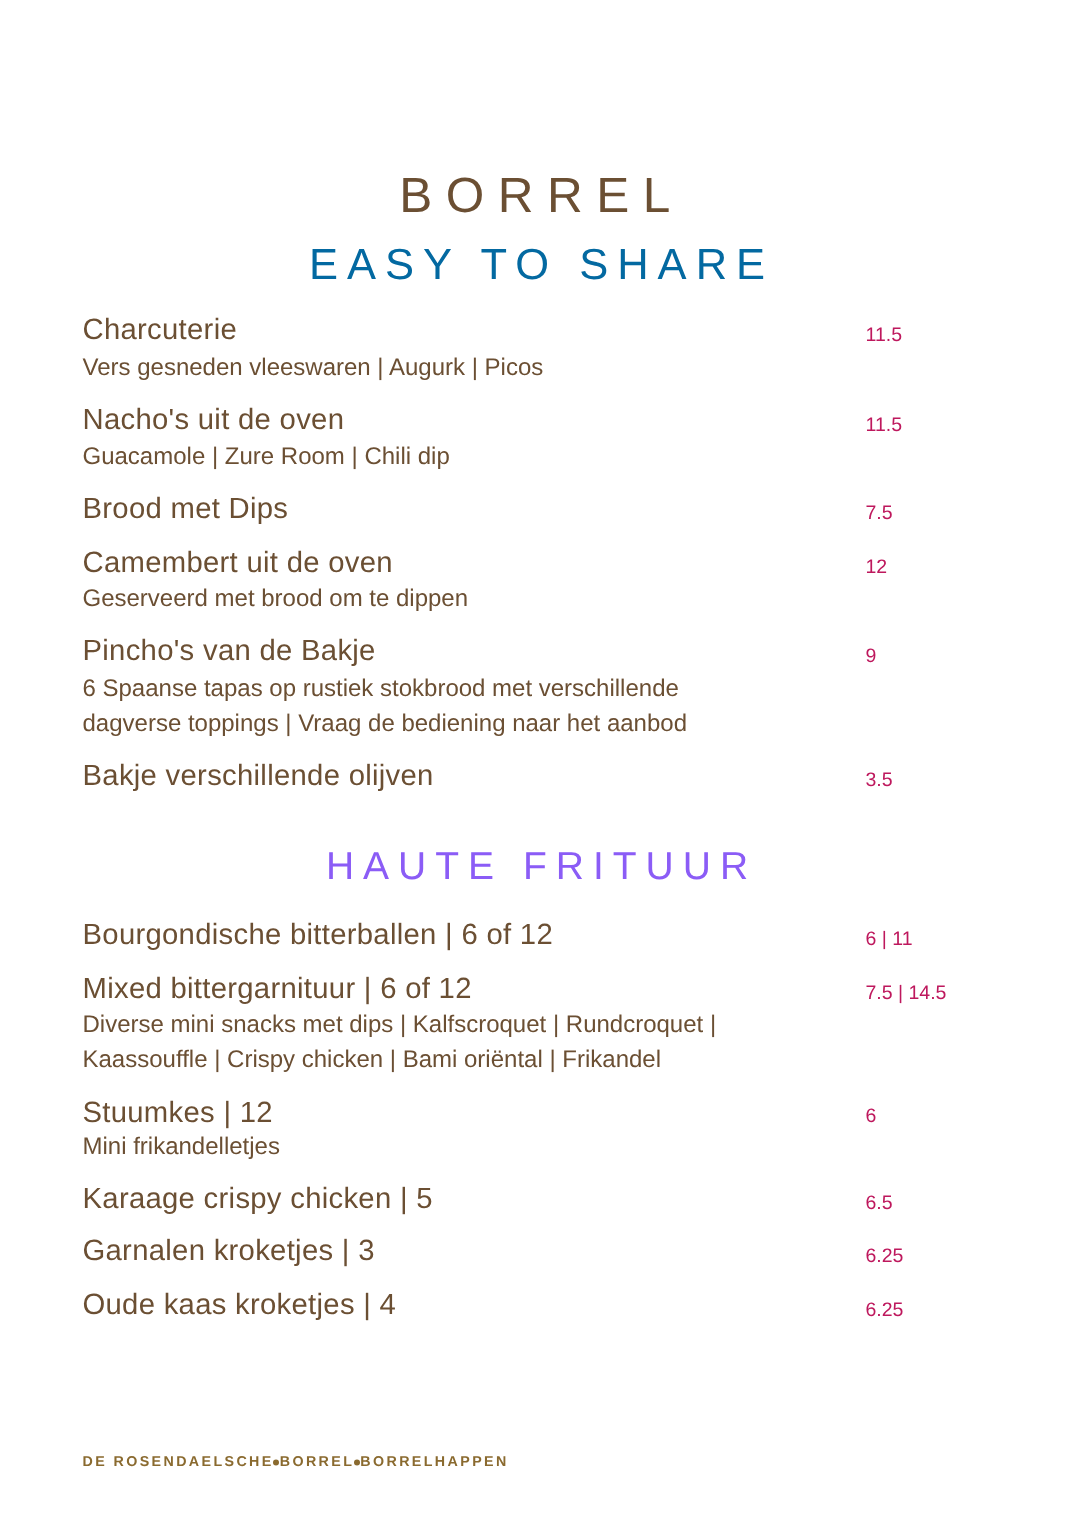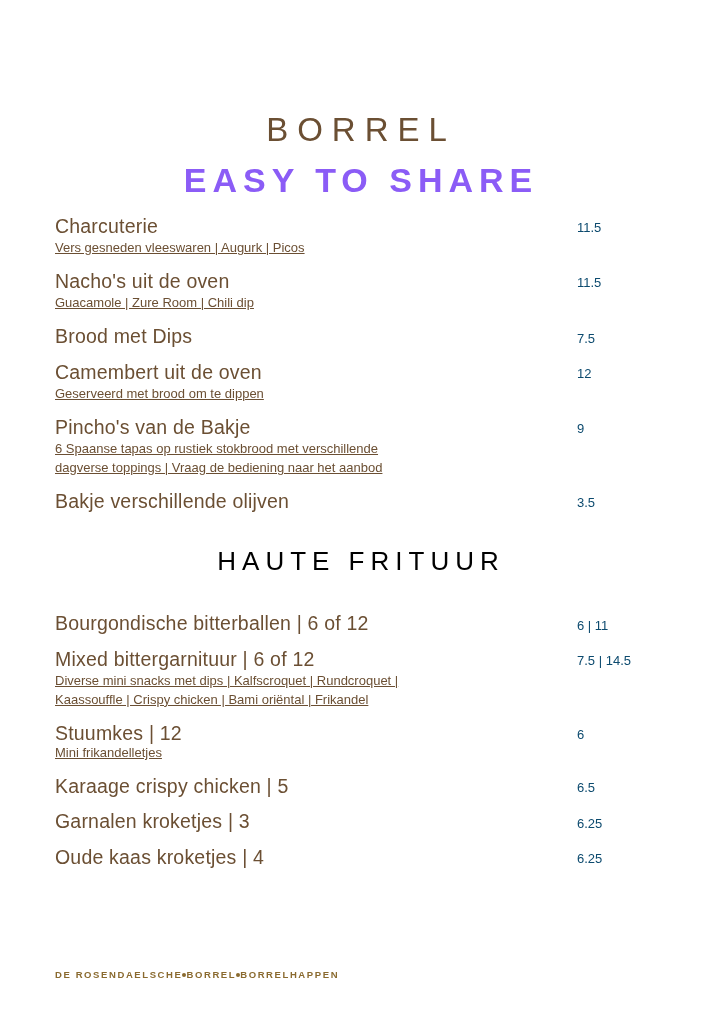--- a/index.html
+++ b/index.html
@@ -27,75 +27,74 @@
   }
   .main-title {
     font-size: 33px;
     letter-spacing: 9px;
     color: #6b4f33;
     font-weight: 400;
     line-height: 1.1;
     margin: 0;
   }
   .sub-title {
-    font-size: 34px;
+    font-size: 29px;
     letter-spacing: 6px;
-    color: #8b5cf6;
-    font-weight: 700;
+    color: #0369a1;
+    font-weight: 400;
     margin: 14px 0 0 0;
     line-height: 1.1;
   }
   .section-title {
     text-align: center;
     font-size: 26px;
     letter-spacing: 6px;
-    color: #000000;
+    color: #8b5cf6;
     font-weight: 400;
     margin: 0;
     padding: 22px 0 12px 0;
   }
   .items {
     margin-top: 14px;
   }
   .item {
     position: relative;
     margin-bottom: 11px;
   }
   .item-row {
     display: flex;
-    align-items: center;
+    align-items: flex-end;
     justify-content: space-between;
   }
   .item-name {
     font-size: 19.5px;
     color: #6b4f33;
     font-weight: 400;
     line-height: 1.25;
     letter-spacing: 0.2px;
     flex: 1 1 auto;
     padding-right: 20px;
   }
   .item-price {
     font-size: 13px;
-    color: #0c4a6e;
+    color: #be185d;
     line-height: 1.5;
     white-space: nowrap;
     flex: 0 0 auto;
     width: 90px;
     text-align: left;
     padding-top: 4px;
   }
   .item-desc {
-    font-size: 13px;
+    font-size: 16px;
     color: #6b4f33;
     line-height: 1.45;
     margin-top: 1px;
     max-width: 480px;
     white-space: pre-line;
-    text-decoration: underline;
   }
   .item.tight .item-desc {
     margin-top: -1px;
   }
   .footer {
     position: absolute;
     left: 55px;
     right: 55px;
     bottom: 44px;
     display: flex;
@@ -172,21 +171,21 @@
       <div class="item-row">
         <div class="item-name">Bakje verschillende olijven</div>
         <div class="item-price">3.5</div>
       </div>
     </div>
 
   </div>
 
   <h2 class="section-title">HAUTE FRITUUR</h2>
 
-  <div class="items" style="margin-top:22px;">
+  <div class="items" style="margin-top:6px;">
 
     <div class="item">
       <div class="item-row">
         <div class="item-name">Bourgondische bitterballen | 6 of 12</div>
         <div class="item-price">6 | 11</div>
       </div>
     </div>
 
     <div class="item">
       <div class="item-row">

